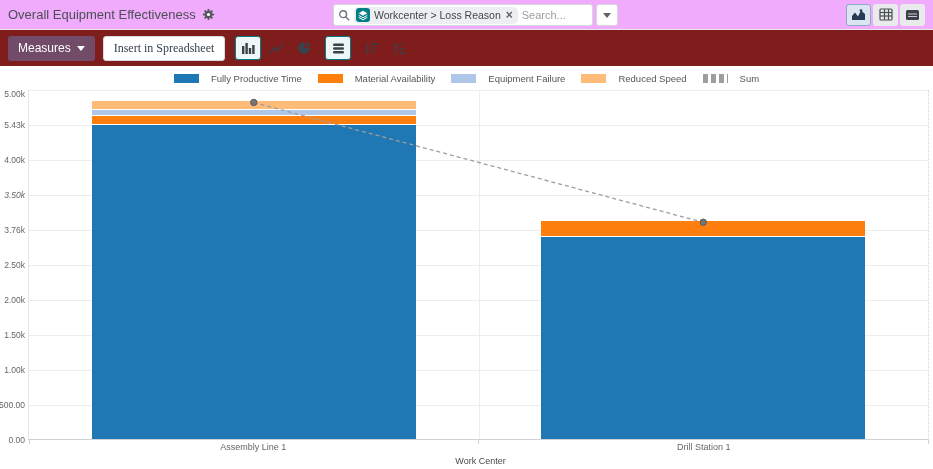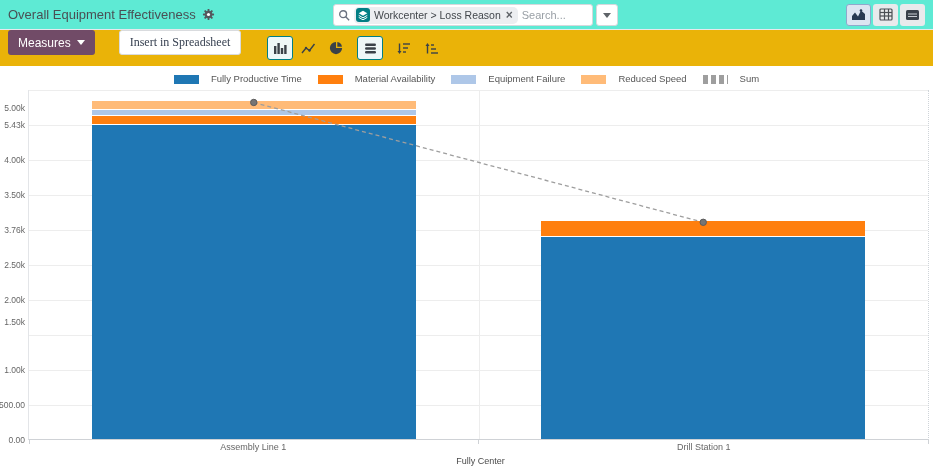--- a/index.html
+++ b/index.html
@@ -1,21 +1,21 @@
 <!DOCTYPE html>
 <html><head>
 <meta charset="utf-8">
 <style>
   * { box-sizing: border-box; margin: 0; padding: 0; }
   html, body { width: 933px; height: 469px; overflow: hidden; background: #fff;
     font-family: "Liberation Sans", sans-serif; color: #374151; }
 
   
   .header { position: relative; height: 30px; display: flex; align-items: center;
-    padding: 4px 8px; border-bottom: 1px solid #e7e9ed; background: #5eead4; }
+    padding: 4px 8px; border-bottom: 1px solid #e7e9ed; background: #f0abfc; }
   .page-title { font-size: 13px; color: #4a4f54; white-space: nowrap; }
   .gear-btn { margin-left: 6px; display: inline-flex; align-items: center; cursor: pointer; }
 
   .search-outer { position: absolute; left: 333px; top: 4px; display: flex; gap: 3px; }
   .search-box { width: 260px; height: 22px; background: #fff; border: 1px solid #d5d8dc;
     border-radius: 3px; display: flex; align-items: center; padding: 0 4px; gap: 4px; }
   .facet { display: flex; align-items: center; height: 17px; background: #eceef1;
     border-radius: 5px; padding: 0 4px 0 2px; gap: 4px; }
   .facet-icon { width: 14px; height: 14px; background: #017e84; border-radius: 3px;
     display: inline-flex; align-items: center; justify-content: center; }
@@ -31,39 +31,39 @@
     border-right: 4px solid transparent; border-top: 5px solid #5f6368; display: inline-block; }
   .caret-down.white { border-top-color: #fff; }
 
   .view-switcher { margin-left: auto; display: flex; gap: 2px; }
   .vs-btn { width: 25px; height: 22px; border-radius: 3px; background: #e8eaec;
     border: 1px solid transparent; display: flex; align-items: center; justify-content: center;
     cursor: pointer; }
   .vs-btn.active { background: #dbe5f1; border-color: #8fa8cc; }
 
   
-  .toolbar { height: 36px; display: flex; padding: 0 8px; gap: 24px;
-    background: #eab308; }
+  .toolbar { height: 36px; display: flex; align-items: center; padding: 0 8px; gap: 8px;
+    background: #7f1d1d; }
   .measures-btn { height: 25px; border: none; border-radius: 3px; background: #714B67;
     color: #fff; font-size: 12px; padding: 0 10px; display: inline-flex; align-items: center;
     gap: 6px; cursor: pointer; font-family: "Liberation Sans", sans-serif; }
   .insert-btn { height: 25px; border: 1px solid #d9dbde; border-radius: 3px; background: #fff;
     color: #374151; font-size: 12px; padding: 0 10px; cursor: pointer;
     font-family: Liberation Serif, serif; }
   .chart-btns { display: flex; gap: 2px; margin-left: 2px; align-items: center; }
   .cb { width: 26px; height: 24px; border: 1px solid transparent; border-radius: 3px;
     background: transparent; display: flex; align-items: center; justify-content: center;
     cursor: pointer; }
   .cb.active { border-color: #017e84; background: #eef7f7; }
   .cb-gap { width: 4px; }
 
   
   .legend { margin-top: 4px; height: 16px; display: flex; justify-content: center;
     align-items: center; gap: 16px; }
-  .legend-item { display: inline-flex; align-items: flex-end; gap: 12px; cursor: pointer; }
+  .legend-item { display: inline-flex; align-items: center; gap: 12px; cursor: pointer; }
   .swatch { width: 25px; height: 9px; display: inline-block; }
   .legend-label { font-size: 9.5px; color: #565656; }
 
   .plot-row { display: flex; margin-top: 4px; }
   .y-gutter { position: relative; width: 28px; height: 350px; flex: none; }
   .ytick { position: absolute; right: 3px; transform: translateY(-50%); font-size: 8.5px;
     color: #666; white-space: nowrap; }
   .plot { position: relative; flex: 1; height: 350px; margin-right: 4px;
     border-left: 1px solid #e3e5e8; border-bottom: 1px solid #cfd2d6;
     border-right: 1px dotted #cfd4d9; }
@@ -254,28 +254,28 @@
       <div class="legend-label">Reduced Speed</div>
     </div>
     <div class="legend-item">
       <div class="swatch" style="background: repeating-linear-gradient(90deg, rgb(158, 158, 158) 0px, rgb(158, 158, 158) 5px, rgb(255, 255, 255) 5px, rgb(255, 255, 255) 8px);"></div>
       <div class="legend-label">Sum</div>
     </div>
   </div>
 
 <div class="plot-row">
   <div class="y-gutter">
-      <div class="ytick" style="top: 18px; text-align: right;">5.00k</div>
+      <div class="ytick" style="top: 4px; text-align: right;">5.00k</div>
       <div class="ytick" style="top: 35px;">5.43k</div>
       <div class="ytick" style="top: 70px;">4.00k</div>
-      <div class="ytick" style="top: 105px;">3.50k</div>
+      <div class="ytick" style="top: 105px; font-style: italic;">3.50k</div>
       <div class="ytick" style="top: 140px;">3.76k</div>
       <div class="ytick" style="top: 175px;">2.50k</div>
       <div class="ytick" style="top: 210px;">2.00k</div>
-      <div class="ytick" style="top: 232px; margin-left: 12px;">1.50k</div>
+      <div class="ytick" style="top: 245px; margin-left: 12px;">1.50k</div>
       <div class="ytick" style="top: 280px;">1.00k</div>
       <div class="ytick" style="top: 315px;">500.00</div>
       <div class="ytick" style="top: 350px;">0.00</div>
     </div>
   <div class="plot">
       <div class="gridline" style="top: 0px;"></div>
       <div class="gridline" style="top: 35px;"></div>
       <div class="gridline" style="top: 70px;"></div>
       <div class="gridline" style="top: 105px;"></div>
       <div class="gridline" style="top: 140px;"></div>
@@ -303,13 +303,13 @@
         <circle cx="224.75" cy="12.459999999999988" r="3.2" fill="#757575" stroke="#5c5c5c" stroke-width="1"></circle>
         <circle cx="674.25" cy="132.3" r="3.2" fill="#757575" stroke="#5c5c5c" stroke-width="1"></circle>
       </svg>
     </div>
 </div>
 
 <div class="x-labels">
     <div class="x-label">Assembly Line 1</div>
     <div class="x-label">Drill Station 1</div>
   </div>
-<div class="x-title">Fully Center</div>
+<div class="x-title">Work Center</div>
 
 </body></html>

